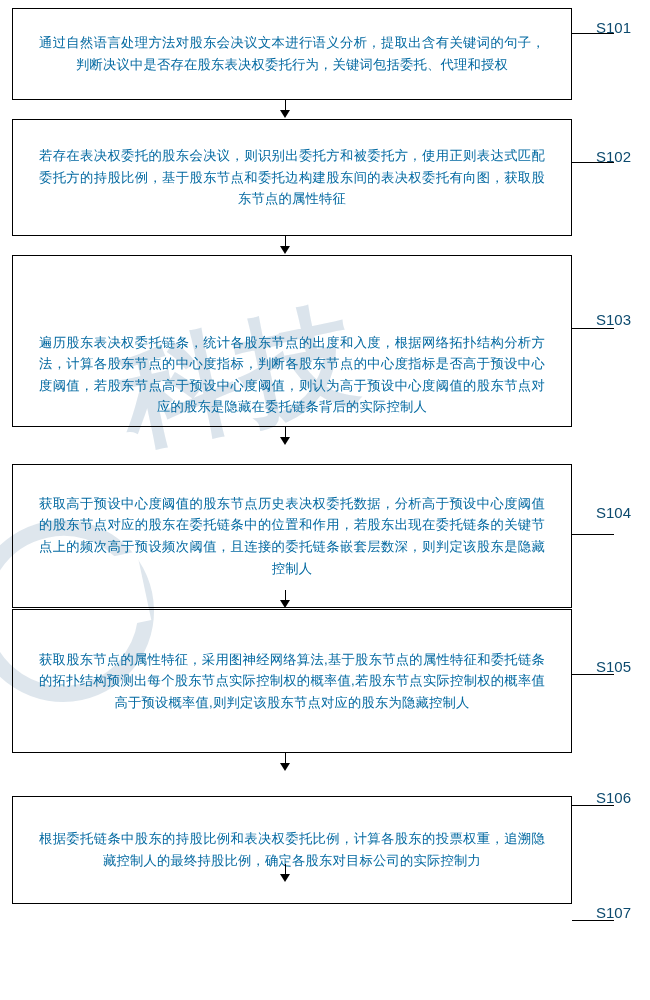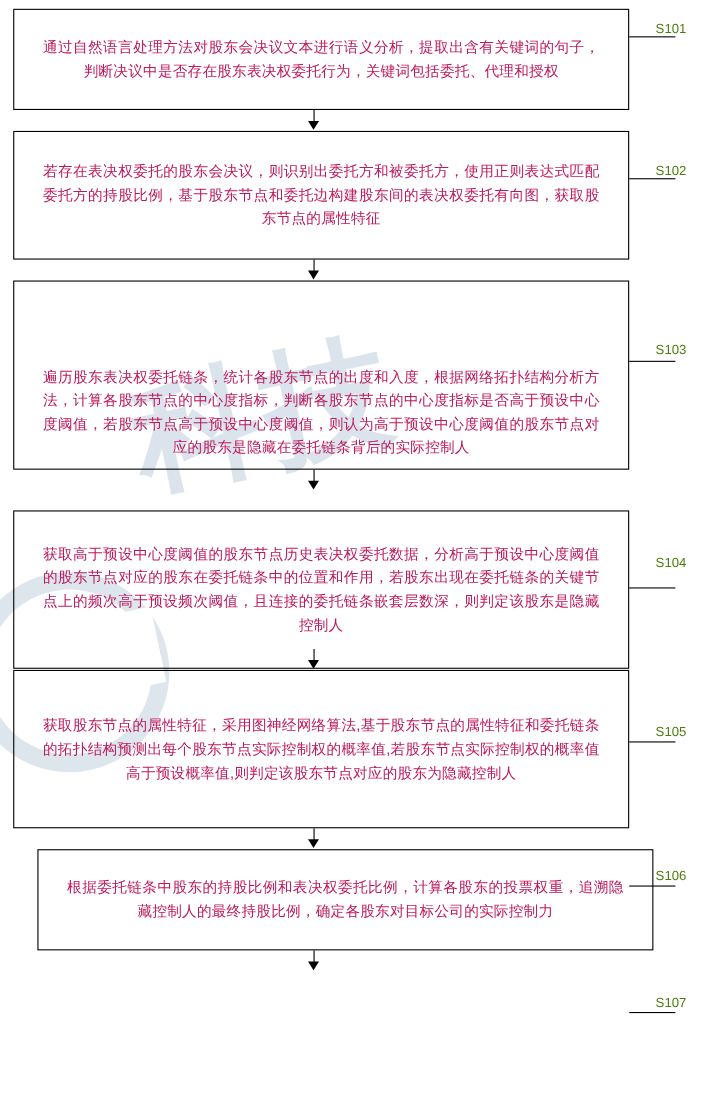--- a/index.html
+++ b/index.html
@@ -76,21 +76,21 @@
     box-sizing: border-box;
     border: 1px solid #000000;
     background: transparent;
     display: flex;
     align-items: center;
     justify-content: center;
   }
   .step .step-text {
     font-size: 13.3px;
     line-height: 1.62;
-    color: #be185d;
+    color: #0369a1;
     text-align: justify;
     text-align-last: center;
     padding: 8px 26px;
     letter-spacing: 0.2px;
   }
 
   .connector {
     position: absolute;
     left: 285px;
     width: 0;
@@ -101,22 +101,22 @@
     left: 280px;
     width: 0;
     height: 0;
     border-left: 5px solid transparent;
     border-right: 5px solid transparent;
     border-top: 8px solid #000000;
   }
 
   .label {
     position: absolute;
-    font-size: 12px;
-    color: #4d7c0f;
+    font-size: 15px;
+    color: #0c4a6e;
     font-family: "Liberation Sans", sans-serif;
     white-space: nowrap;
   }
   .leader {
     position: absolute;
     height: 0;
     border-top: 1px solid #000000;
     transform-origin: left center;
   }
 </style>
@@ -169,21 +169,21 @@
 
   <div class="step" style="top:609px; height:144px;">
     <div class="step-text">获取股东节点的属性特征，采用图神经网络算法,基于股东节点的属性特征和委托链条的拓扑结构预测出每个股东节点实际控制权的概率值,若股东节点实际控制权的概率值高于预设概率值,则判定该股东节点对应的股东为隐藏控制人</div>
   </div>
   <div class="leader" style="left:572px; top:674px; width:42px;"></div>
   <div class="label" style="left:596px; top:658px;">S105</div>
 
   <div class="connector" style="top:753px; height:11px;"></div>
   <div class="arrow-head" style="top:763px;"></div>
 
-  <div class="step" style="top:772px; height:92px;margin-left:22px;">
+  <div class="step" style="top:796px; height:108px;">
     <div class="step-text">根据委托链条中股东的持股比例和表决权委托比例，计算各股东的投票权重，追溯隐藏控制人的最终持股比例，确定各股东对目标公司的实际控制力</div>
   </div>
   <div class="leader" style="left:572px; top:805px; width:42px;"></div>
   <div class="label" style="left:596px; top:789px;text-align:center;">S106</div>
 
   <div class="connector" style="top:864px; height:11px;"></div>
   <div class="arrow-head" style="top:874px;"></div>
 
   <div class="leader" style="left:572px; top:920px; width:42px;"></div>
   <div class="label" style="left:596px; top:904px;">S107</div>

